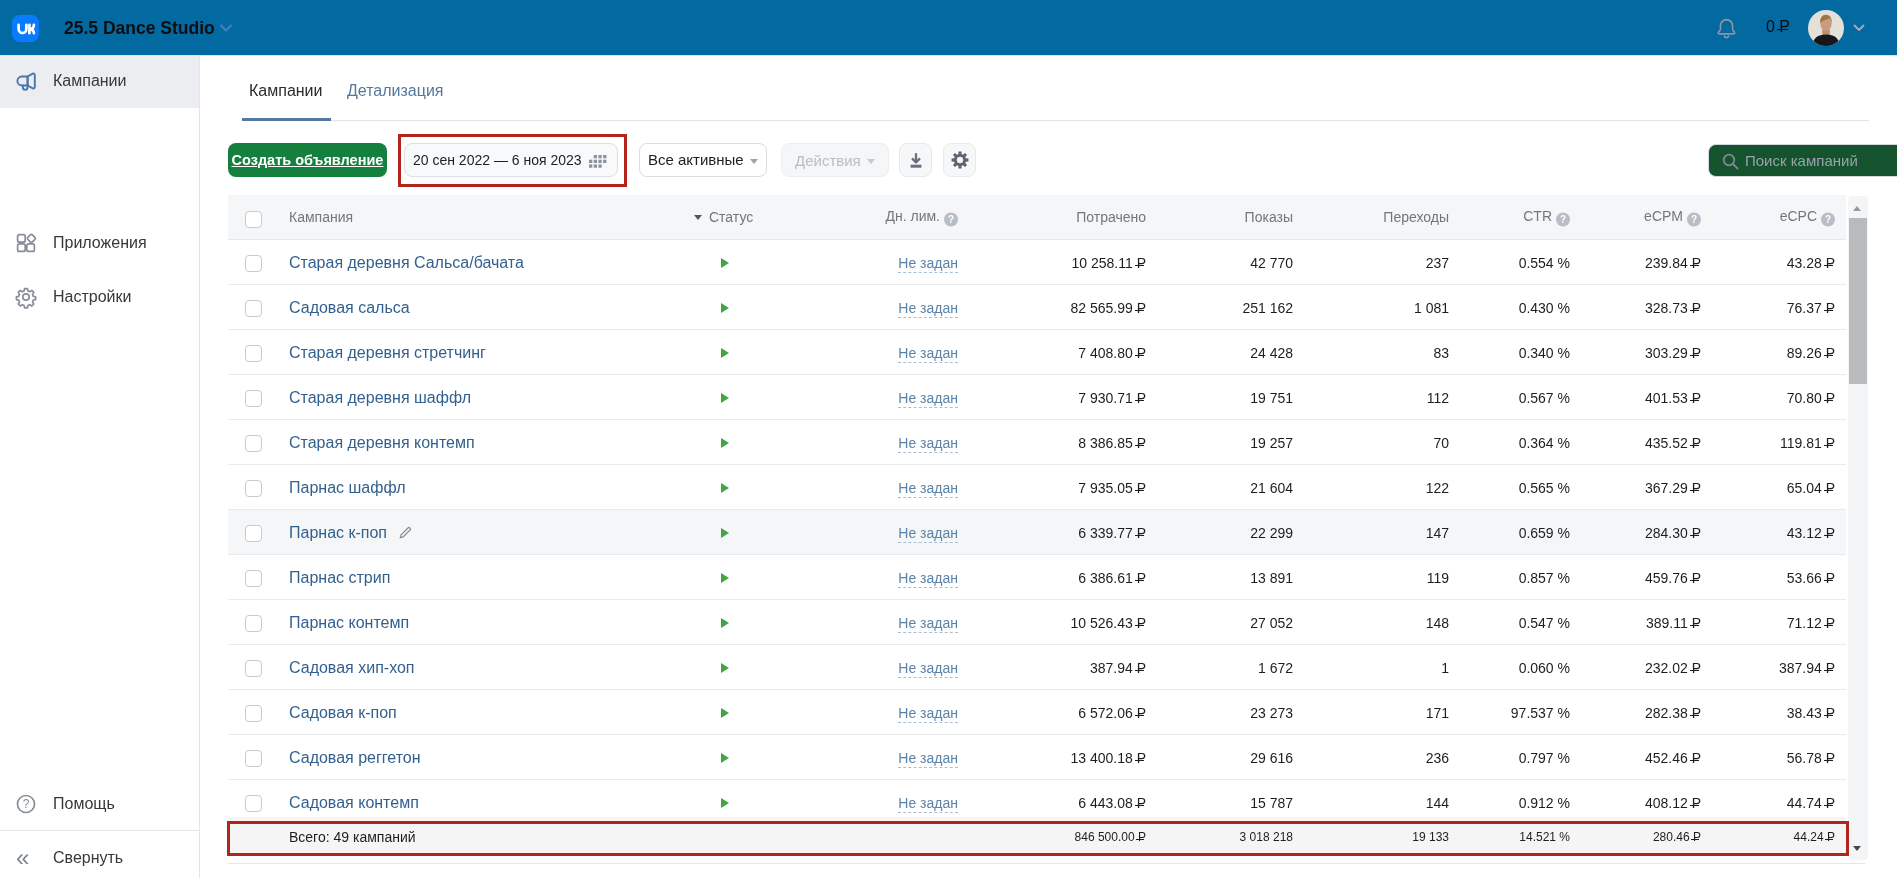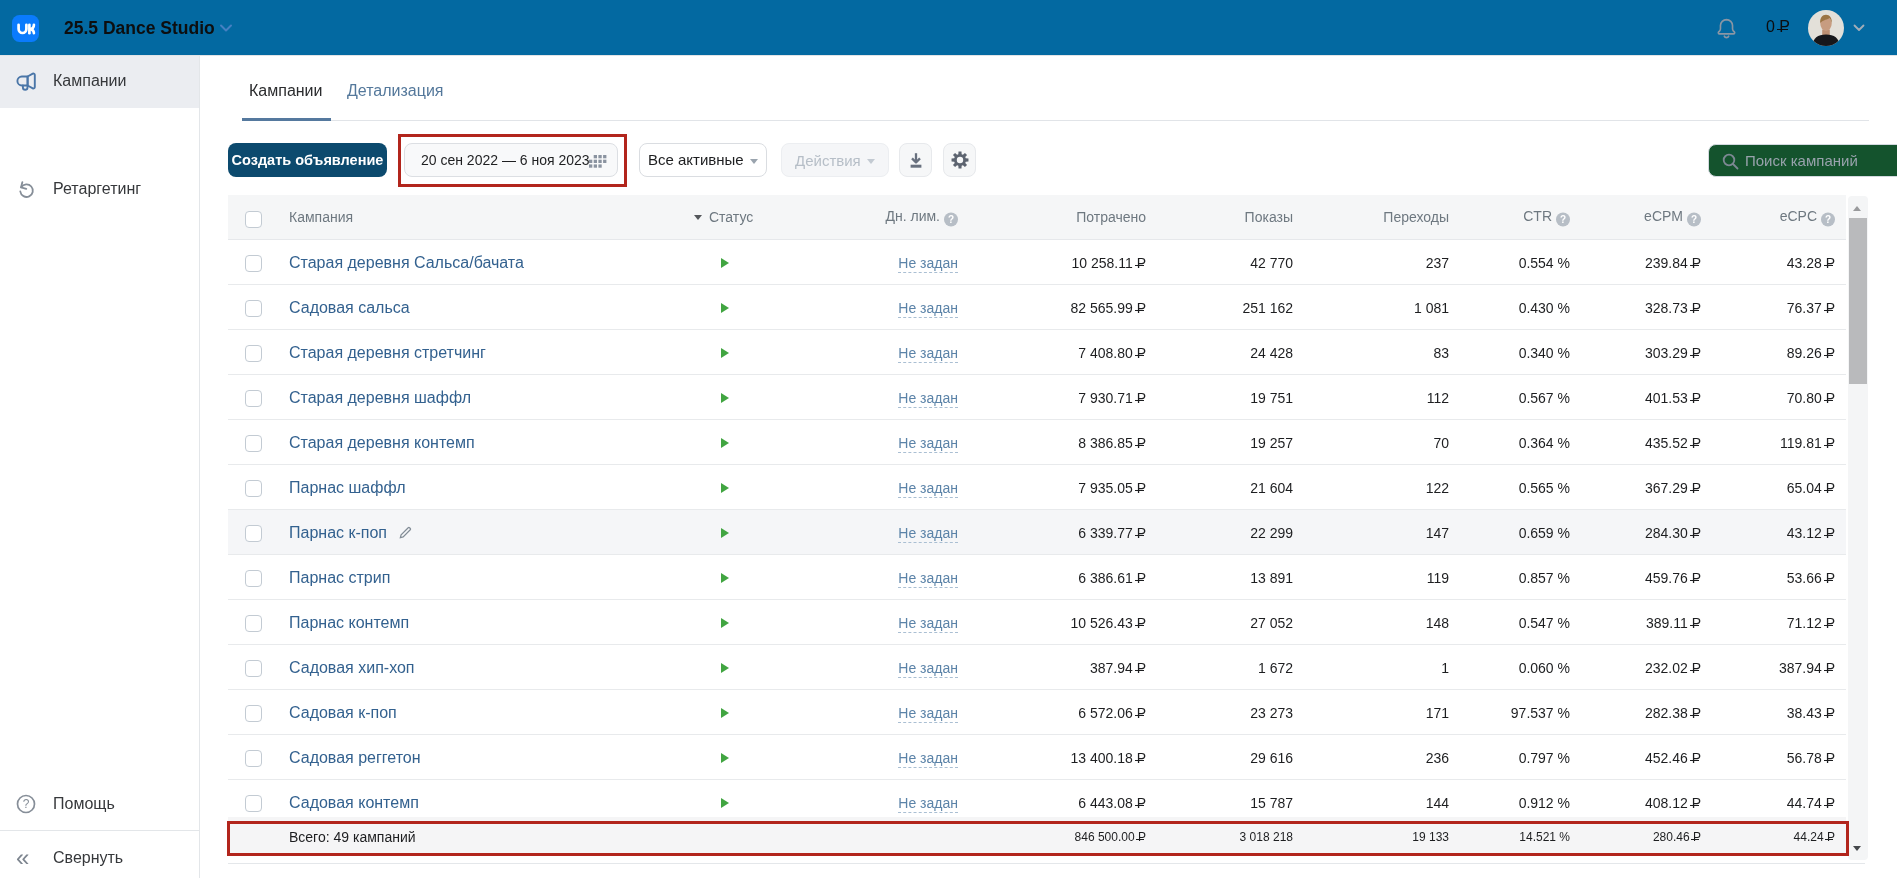--- a/index.html
+++ b/index.html
@@ -15,24 +15,24 @@
 .sitem .lb {position:absolute;left:53px;top:50%;transform:translateY(-50%);font-size:16px;color:#36383b;}
 .sitem svg {position:absolute;left:14px;top:50%;transform:translateY(-50%);}
 .sitem.act {background:#ebedf1;}
 
 #tabs1 {position:absolute;left:249px;top:82px;font-size:16px;color:#2b2c2e;}
 #tabs2 {position:absolute;left:347px;top:82px;font-size:16px;color:#54789b;}
 #tabline {position:absolute;left:242px;top:120px;width:1627px;height:1px;background:#e1e4e8;}
 #tabul {position:absolute;left:242px;top:118px;width:89px;height:3px;background:#55799e;}
 
 .btn {position:absolute;top:143px;height:34px;border-radius:8px;}
-#bcreate {left:228px;width:159px;background:#0c4a6e;color:#fff;font-weight:bold;font-size:14.5px;
-  text-align:center;line-height:34px;}
+#bcreate {left:228px;width:159px;background:#15803d;color:#fff;font-weight:bold;font-size:14.5px;
+  text-align:center;line-height:34px;text-decoration:underline;}
 #bdate {left:404px;width:214px;background:#f8f9fa;border:1px solid #dcdfe3;
-  font-size:14px;color:#1e1f21;line-height:32px;padding-left:16px;}
+  font-size:14px;color:#1e1f21;line-height:32px;padding-left:8px;}
 #redbox1 {position:absolute;left:398px;top:134px;width:229px;height:53px;border:3.5px solid #b2251c;z-index:5;}
 #ball {left:639px;width:128px;background:#fff;border:1px solid #dadde1;font-size:15px;color:#1d1e20;
   line-height:32px;padding-left:8px;}
 #bact {left:781px;width:108px;background:#f5f6f8;border:1px solid #eceef1;font-size:15px;color:#b6bec7;line-height:34px;padding-left:13px;}
 #bdl,#bgear {background:#f6f7f8;width:33px;border:1px solid #e7e9ec;}
 #bdl {left:899px;} #bgear {left:943px;}
 #bdl svg,#bgear svg {position:absolute;left:50%;top:50%;transform:translate(-50%,-50%);}
 .chev {position:absolute;width:0;height:0;border-left:4.5px solid transparent;border-right:4.5px solid transparent;
   border-top:5.5px solid #9aa4ae;top:15px;}
 #search {position:absolute;left:1708px;top:144px;width:286px;height:33px;border:1px solid #d3d9df;border-radius:8px;background:#14532d;}
@@ -112,28 +112,39 @@
   <div class="sitem act" style="top:-2px">
     <svg width="24" height="24" viewBox="0 0 24 24">
         <g fill="none" stroke="#4a76a8" stroke-width="1.9" stroke-linejoin="round" stroke-linecap="round">
       <path d="M13.6 7.5H7.9a4.5 4.5 0 0 0 0 9h5.7z"></path>
       <path d="M13.6 7.5l5.2-2.8c.9-.5 2 .17 2 1.2v12.2c0 1.03-1.1 1.7-2 1.2l-5.2-2.8z"></path>
       <path d="M8.9 16.5v1.9a2.3 2.3 0 0 0 4.6 0v-1.9"></path>
         </g>
       </svg>
     <span class="lb">Кампании</span>
     </div>
-  <div class="sitem" style="top:106px">
+  <div class="sitem" style="top:160px">
     <svg width="24" height="24" viewBox="0 0 24 24">
-        <g fill="none" stroke="#868e98" stroke-width="1.8" stroke-linecap="round" stroke-linejoin="round">
-      <path d="M7.2 10.3a6.3 6.3 0 1 1-.9 4.2"></path>
-          <path d="M8.4 5.1l-1.4 5.3 5.3 1.4"></path>
+        <g fill="none" stroke="#868e98" stroke-width="1.7">
+      <rect x="3.6" y="3.6" width="7.6" height="7.6" rx="2"></rect>
+      <rect x="14.1" y="4.1" width="6.5" height="6.5" rx="1.5" transform="rotate(45 17.35 7.35)"></rect>
+      <rect x="3.6" y="12.8" width="7.6" height="7.6" rx="2"></rect>
+      <rect x="12.8" y="12.8" width="7.6" height="7.6" rx="2"></rect>
         </g>
       </svg>
-    <span class="lb">Ретаргетинг</span>
+    <span class="lb">Приложения</span>
+    </div>
+  <div class="sitem" style="top:214px">
+    <svg width="24" height="24" viewBox="0 0 24 24">
+        <g fill="none" stroke="#868e98" stroke-width="1.7" stroke-linejoin="round">
+      <path d="M10.6 3.6h2.8l.5 2.3 1.9.8 2-1.3 2 2-1.3 2 .8 1.9 2.3.5v2.8l-2.3.5-.8 1.9 1.3 2-2 2-2-1.3-1.9.8-.5 2.3h-2.8l-.5-2.3-1.9-.8-2 1.3-2-2 1.3-2-.8-1.9-2.3-.5v-2.8l2.3-.5.8-1.9-1.3-2 2-2 2 1.3 1.9-.8z"></path>
+      <circle cx="12" cy="12" r="3.2"></circle>
+        </g>
+      </svg>
+    <span class="lb">Настройки</span>
     </div>
   <div class="sitem" style="top:721px">
     <svg width="24" height="24" viewBox="0 0 24 24">
         <g fill="none" stroke="#868e98" stroke-width="1.7">
       <circle cx="12" cy="12" r="8.5"></circle>
         </g>
       <text x="12" y="16.2" text-anchor="middle" font-size="12" fill="#868e98" font-family="Liberation Sans">?</text>
       </svg>
     <span class="lb">Помощь</span>
     </div>

